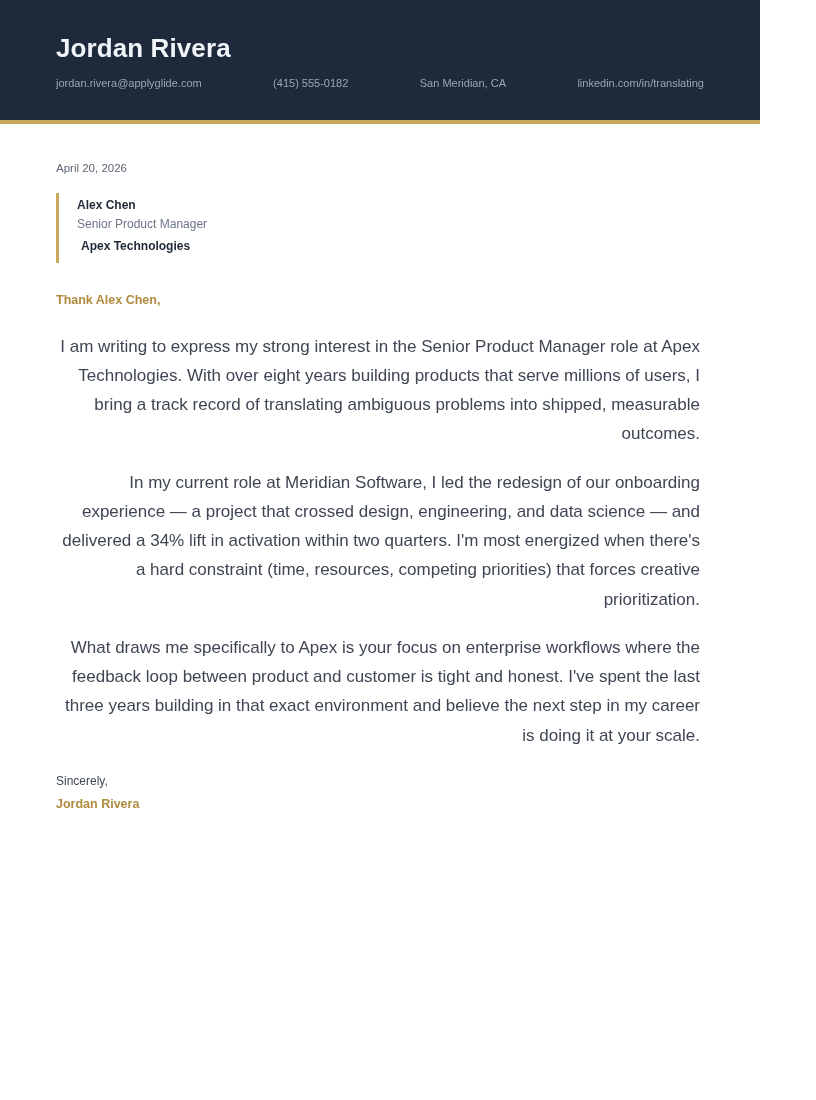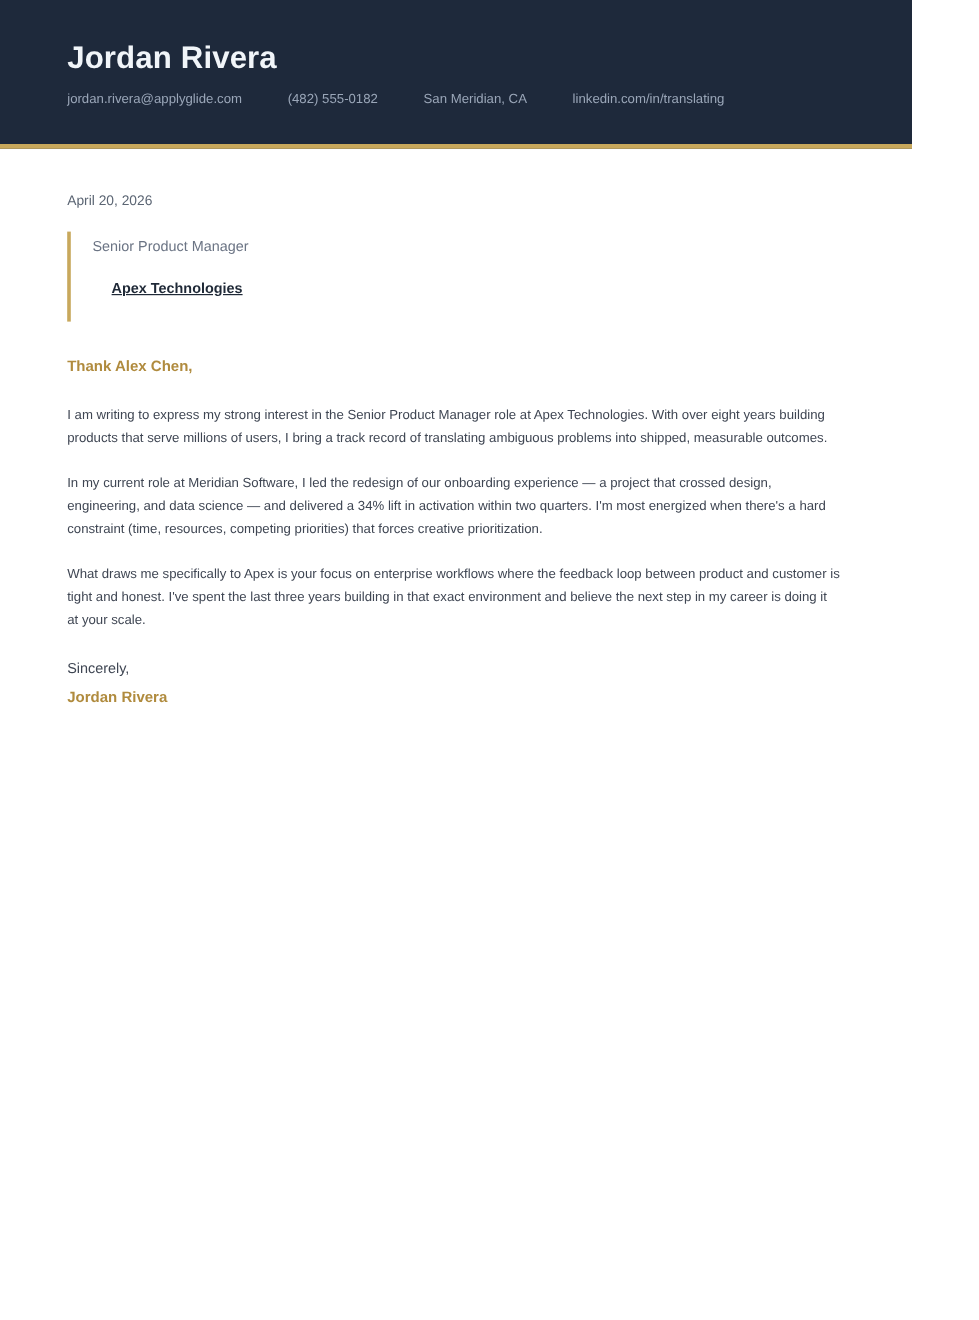--- a/index.html
+++ b/index.html
@@ -38,20 +38,21 @@
     line-height: 1.15;
     letter-spacing: 0.1px;
     margin: 0 0 12px 0;
   }
 
   .contact-line {
     display: flex;
     flex-wrap: wrap;
     align-items: baseline;
     gap: 16px;
+    justify-content: space-between;
   }
 
   .contact-item {
     color: #9aa6b8;
     font-size: 11px;
     line-height: 1.4;
     margin-right: 22px;
     white-space: nowrap;
   }
   .contact-item:last-child { margin-right: 0; }
@@ -88,39 +89,38 @@
     font-size: 12px;
     line-height: 1.55;
     margin: 0;
   }
 
   .recipient-company {
     color: #1f2937;
     font-size: 12px;
     font-weight: bold;
     line-height: 1.55;
-    margin: 16px;
-    text-decoration: underline;
+    margin: 4px;
   }
 
   .salutation {
     color: #b08b3e;
     font-size: 12.5px;
     font-weight: bold;
     line-height: 1.5;
     margin: 0 0 22px 0;
   }
 
   .body-paragraph {
     color: #3f4653;
-    font-size: 11px;
+    font-size: 17px;
     line-height: 1.72;
     margin: 0 0 19px 0;
     max-width: 700px;
-    text-align: left;
+    text-align: right;
   }
 
   .closing-block {
     margin-top: 22px;
   }
 
   .closing-word {
     color: #3f4653;
     font-size: 12px;
     line-height: 1.6;
@@ -137,31 +137,32 @@
 </style>
 </head>
 <body>
 
 <div class="page">
 
   <div class="letter-header">
     <h1 class="sender-name">Jordan Rivera</h1>
     <div class="contact-line">
       <span class="contact-item">jordan.rivera@applyglide.com</span>
-      <span class="contact-item">(482) 555-0182</span>
+      <span class="contact-item">(415) 555-0182</span>
       <span class="contact-item">San Meridian, CA</span>
       <span class="contact-item">linkedin.com/in/translating</span>
     </div>
   </div>
 
   <div class="letter-body">
 
     <p class="letter-date">April 20, 2026</p>
 
     <div class="recipient-block">
+      <p class="recipient-name">Alex Chen</p>
       <p class="recipient-title">Senior Product Manager</p>
       <p class="recipient-company">Apex Technologies</p>
     </div>
 
     <p class="salutation">Thank Alex Chen,</p>
 
     <p class="body-paragraph">I am writing to express my strong interest in the Senior Product Manager role at Apex Technologies. With over eight years building products that serve millions of users, I bring a track record of translating ambiguous problems into shipped, measurable outcomes.</p>
     <p class="body-paragraph">In my current role at Meridian Software, I led the redesign of our onboarding experience — a project that crossed design, engineering, and data science — and delivered a 34% lift in activation within two quarters. I'm most energized when there's a hard constraint (time, resources, competing priorities) that forces creative prioritization.</p>
     <p class="body-paragraph">What draws me specifically to Apex is your focus on enterprise workflows where the feedback loop between product and customer is tight and honest. I've spent the last three years building in that exact environment and believe the next step in my career is doing it at your scale.</p>
 

